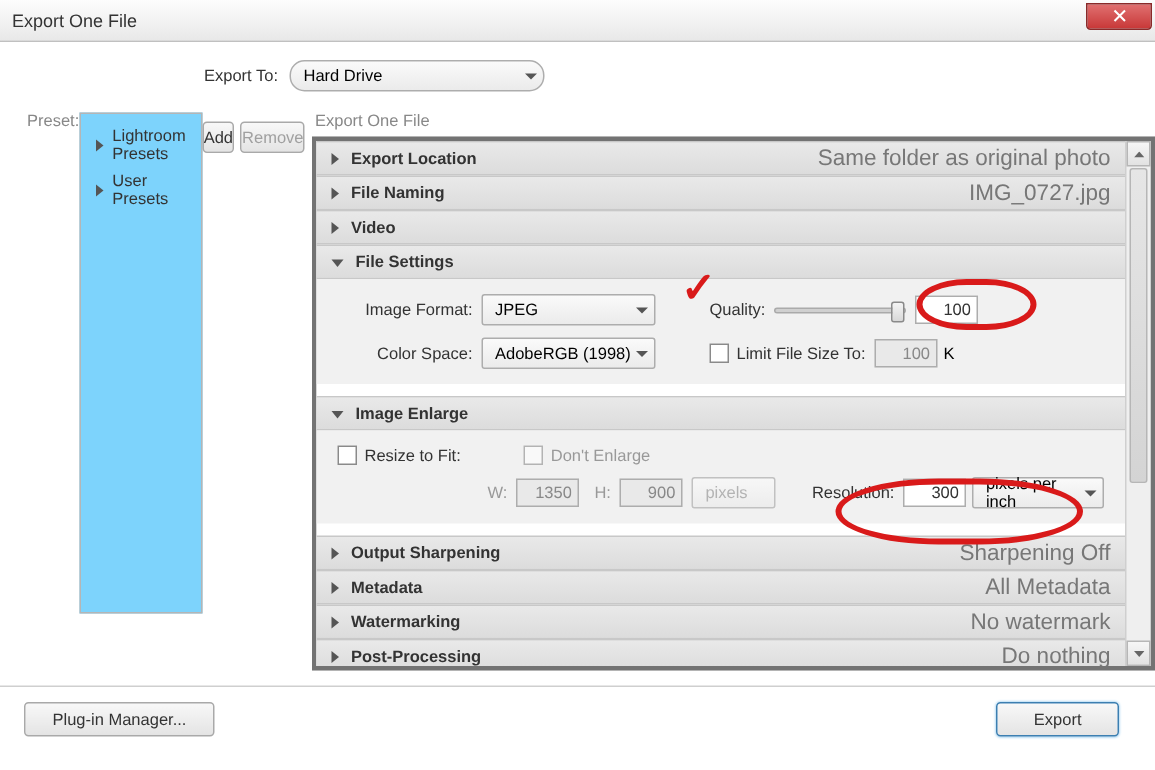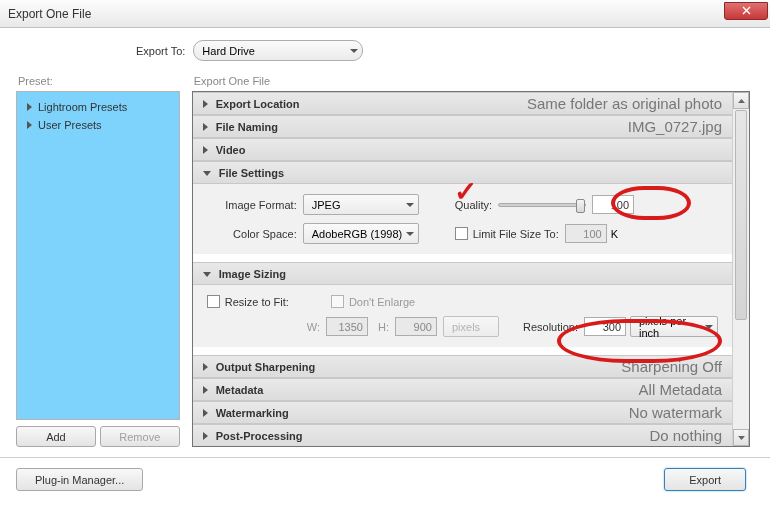--- a/index.html
+++ b/index.html
@@ -13,35 +13,35 @@
 
 .export-to-row { display: flex; align-items: center; margin-bottom: 14px; padding-left: 120px; }
 .export-to-row label { margin-right: 8px; color: #333; }
 .combo { background: linear-gradient(#fafafa,#ebebeb); border: 1px solid #adadad; border-radius: 2px; height: 21px; display: inline-flex; align-items: center; padding: 0 4px 0 8px; position: relative; }
 .combo .arrow { margin-left: auto; width: 0; height: 0; border-left: 4px solid transparent; border-right: 4px solid transparent; border-top: 4px solid #555; }
 .combo.w1 { width: 170px; border-radius: 10px; }
 .combo.w2 { width: 116px; }
 .combo.w3 { width: 88px; }
 
 .columns { display: flex; gap: 12px; }
-.left-col { width: 180px; display: flex; flex-direction: column; }
+.left-col { width: 180px; display: flex; flex-direction: row; }
 .right-col { flex: 1; display: flex; flex-direction: column; }
 
 .col-header { color: #888; font-size: 11px; margin-bottom: 4px; padding-left: 2px; }
 
 .preset-box { border: 1px solid #b5b5b5; background: #7dd3fc; flex: 1; padding: 6px 4px; height: 334px; }
 .preset-item { display: flex; align-items: center; padding: 3px 6px; color: #333; }
 .tri { display: inline-block; width: 0; height: 0; border-top: 4px solid transparent; border-bottom: 4px solid transparent; border-left: 5px solid #555; margin-right: 6px; }
 .tri.open { border-left: 4px solid transparent; border-right: 4px solid transparent; border-top: 5px solid #555; border-bottom: 0; margin-right: 6px; margin-top: 2px; }
 
 .btn-row { display: flex; gap: 4px; margin-top: 6px; }
 .btn { flex: 1; height: 21px; background: linear-gradient(#f8f8f8,#e4e4e4); border: 1px solid #a9a9a9; border-radius: 3px; display: flex; align-items: center; justify-content: center; color: #333; }
 .btn.disabled { color: #a0a0a0; }
 
-.panel-scroll { border: 1px solid #737373; height: 356px; position: relative; background: #ededed; }
+.panel-scroll { border: 3px solid #737373; height: 356px; position: relative; background: #ededed; }
 .panel-scroll-inner { overflow: hidden; height: 100%; background: #fff; margin-right: 17px; }
 .scrollbar { position: absolute; right: 0; top: 0; bottom: 0; width: 17px; background: #efefef; border-left: 1px solid #cfcfcf; }
 .scrollbar .arrow-btn { height: 17px; background: linear-gradient(#f6f6f6,#e2e2e2); border: 1px solid #b6b6b6; display: flex; align-items: center; justify-content: center; }
 .scrollbar .thumb { position: absolute; left: 2px; right: 2px; top: 18px; height: 210px; background: linear-gradient(#e6e6e6,#d4d4d4); border: 1px solid #b6b6b6; border-radius: 2px; }
 
 .section-hdr { background: linear-gradient(#e9e9e9,#dcdcdc); border-top: 1px solid #c8c8c8; border-bottom: 1px solid #c8c8c8; height: 23px; display: flex; align-items: center; padding: 0 10px; color: #333; }
 .section-hdr .tri, .section-hdr .tri.open { margin-right: 8px; }
 .section-hdr .hdr-right { margin-left: auto; color: #777; font-size: 15px; text-align: center; }
 .section-hdr b { font-weight: 600; }
 
@@ -168,21 +168,21 @@
               <span class="lbl2">Limit File Size To:</span>
               <input class="txt w40 disabled" value="100" style="">
               <span style="margin-left:4px">K</span>
             </div>
           </div>
 
           <div class="sep"></div>
 
           <div class="section-hdr">
             <span class="tri open"></span>
-            <b>Image Sizing</b>
+            <b>Image Enlarge</b>
           </div>
           <div class="section-body">
             <div class="form-row">
               <span class="chk"></span>
               <span class="lbl2">Resize to Fit:</span>
               <span style="width:36px"></span>
               <span class="chk" style="opacity:.6"></span>
               <span class="lbl2 disabled">Don't Enlarge</span>
             </div>
             <div class="form-row">

